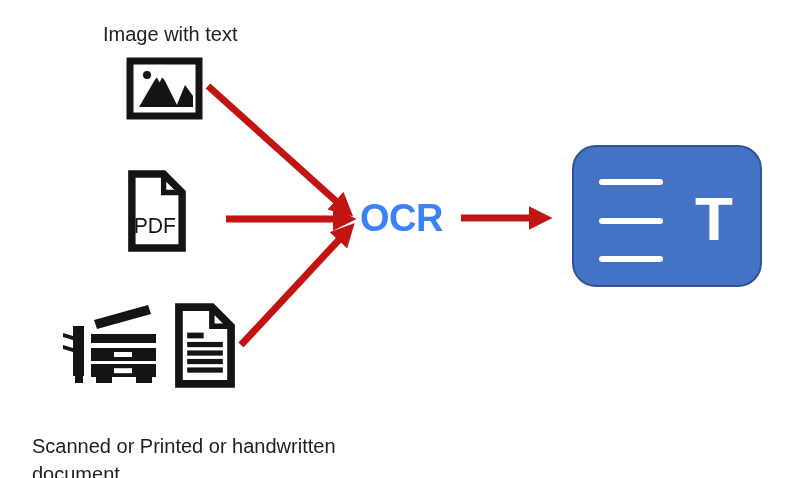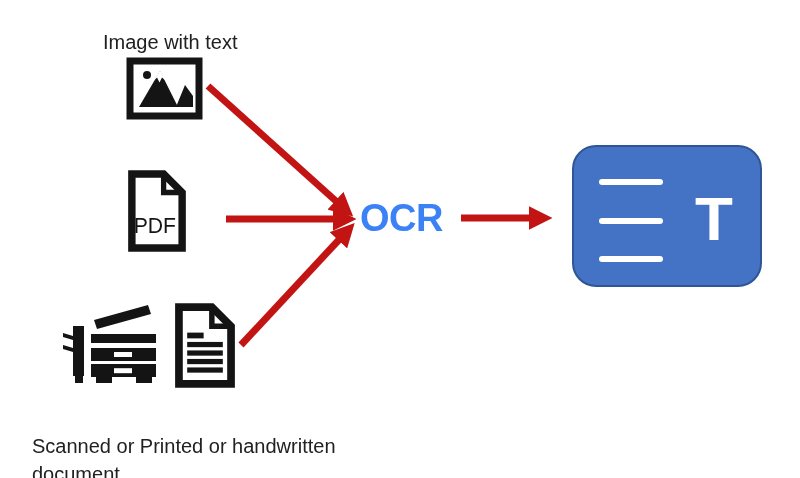--- a/index.html
+++ b/index.html
@@ -26,21 +26,21 @@
   }
   .arrowhead-fill { fill: #C31414; }
 
   
   .lbl {
     position: absolute;
     color: #212121;
     font-size: 20px;
     line-height: 28px;
   }
-  .lbl-image   { left: 103px; top: 28px; }
+  .lbl-image   { left: 103px; top: 20px; }
   .lbl-scanned { left: 32px;  top: 396px; width: 345px; margin-top: 36px; }
 
   .ocr-label {
     position: absolute;
     left: 360px; top: 197px;
     font-size: 38px;
     font-weight: 700;
     letter-spacing: -0.5px;
     color: #3b82f6;
   }

